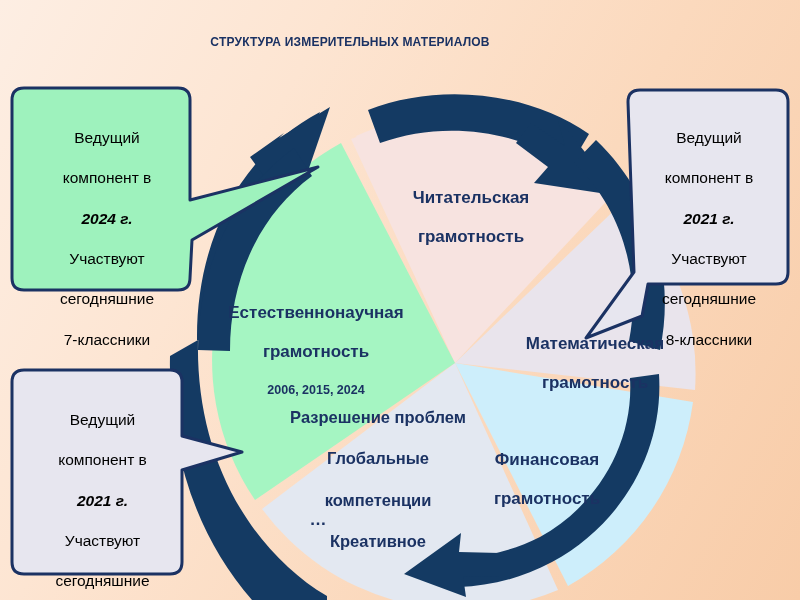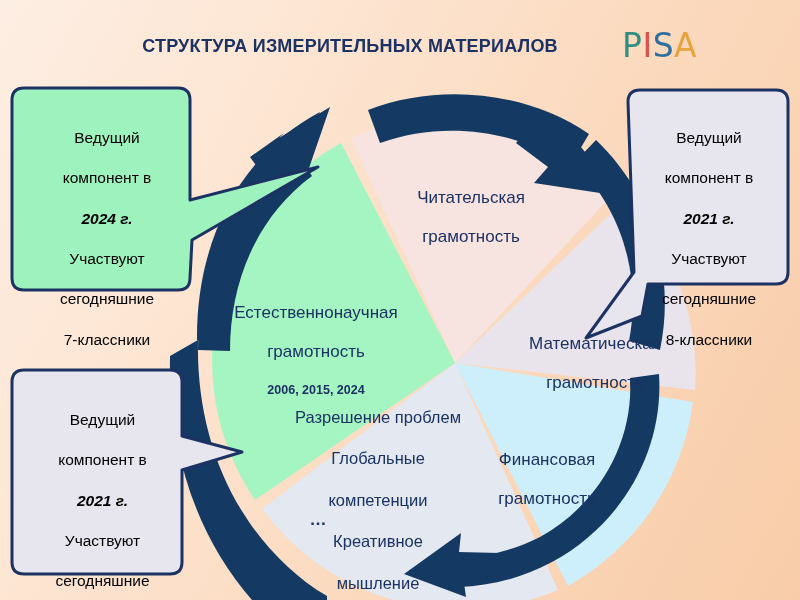--- a/index.html
+++ b/index.html
@@ -32,21 +32,21 @@
     color: #1b3263;
     text-align: center;
     line-height: 1.16;
     white-space: pre-line;
   }
   
   #page-title {
     left: 0;
     top: 36px;
     width: 700px;
-    font-size: 18px;
+    font-size: 12px;
     font-weight: bold;
     letter-spacing: 0.2px;
     color: #1b3263;
   }
   
   #pisa-logo {
     position: absolute;
     left: 622px;
     top: 29px;
     font-size: 33px;
@@ -56,21 +56,21 @@
     line-height: 1;
   }
   #pisa-logo span { display: inline-block; }
   .pl-p { color: #2f8f7f; }
   .pl-i { color: #d9534f; }
   .pl-s { color: #2f6f9f; }
   .pl-a { color: #e8a33d; }
 
   
   .slice-label {
-    font-weight: normal;
+    font-weight: bold;
     color: #1b3263;
     text-align: center;
   }
   .slice-years {
     font-size: 12.5px;
     font-weight: bold;
     color: #1b3263;
     margin-top: 1px;
   }
   #label-reading {
@@ -236,23 +236,20 @@
                L24,574
                Q12,574 12,562
                L12,382
                Q12,370 24,370 Z"></path>
     </g>
 
   </svg>
 
   <div class="overlay-text" id="page-title">СТРУКТУРА ИЗМЕРИТЕЛЬНЫХ МАТЕРИАЛОВ</div>
 
-  <div id="pisa-logo">
-    <span class="pl-p">P</span><span class="pl-i">I</span><span class="pl-s">S</span><span class="pl-a">A</span>
-  </div>
 
   <div class="overlay-text" id="label-reading">
     <div class="slice-label">Читательская</div>
     <div class="slice-label">грамотность</div>
   </div>
 
   <div class="overlay-text" id="label-science">
     <div class="slice-label">Естественнонаучная</div>
     <div class="slice-label">грамотность</div>
     <div class="slice-years">2006, 2015, 2024</div>
@@ -266,21 +263,20 @@
   <div class="overlay-text" id="label-financial">
     <div class="slice-label">Финансовая</div>
     <div class="slice-label">грамотность</div>
   </div>
 
   <div class="overlay-text" id="label-other">
     <div class="slice-label">Разрешение проблем</div>
     <div class="slice-label">Глобальные</div>
     <div class="slice-label">компетенции</div>
     <div class="slice-label">Креативное</div>
-    <div class="slice-label">мышление</div>
   </div>
   <div class="overlay-text" id="label-other-dots">…</div>
 
   <div class="overlay-text callout-text" id="callout-tl-text">
     <span class="cl-line">Ведущий</span>
     <span class="cl-line">компонент в</span>
     <span class="cl-line"><b>2024 г.</b></span>
     <span class="cl-line">Участвуют</span>
     <span class="cl-line">сегодняшние</span>
     <span class="cl-line">7-классники</span>

